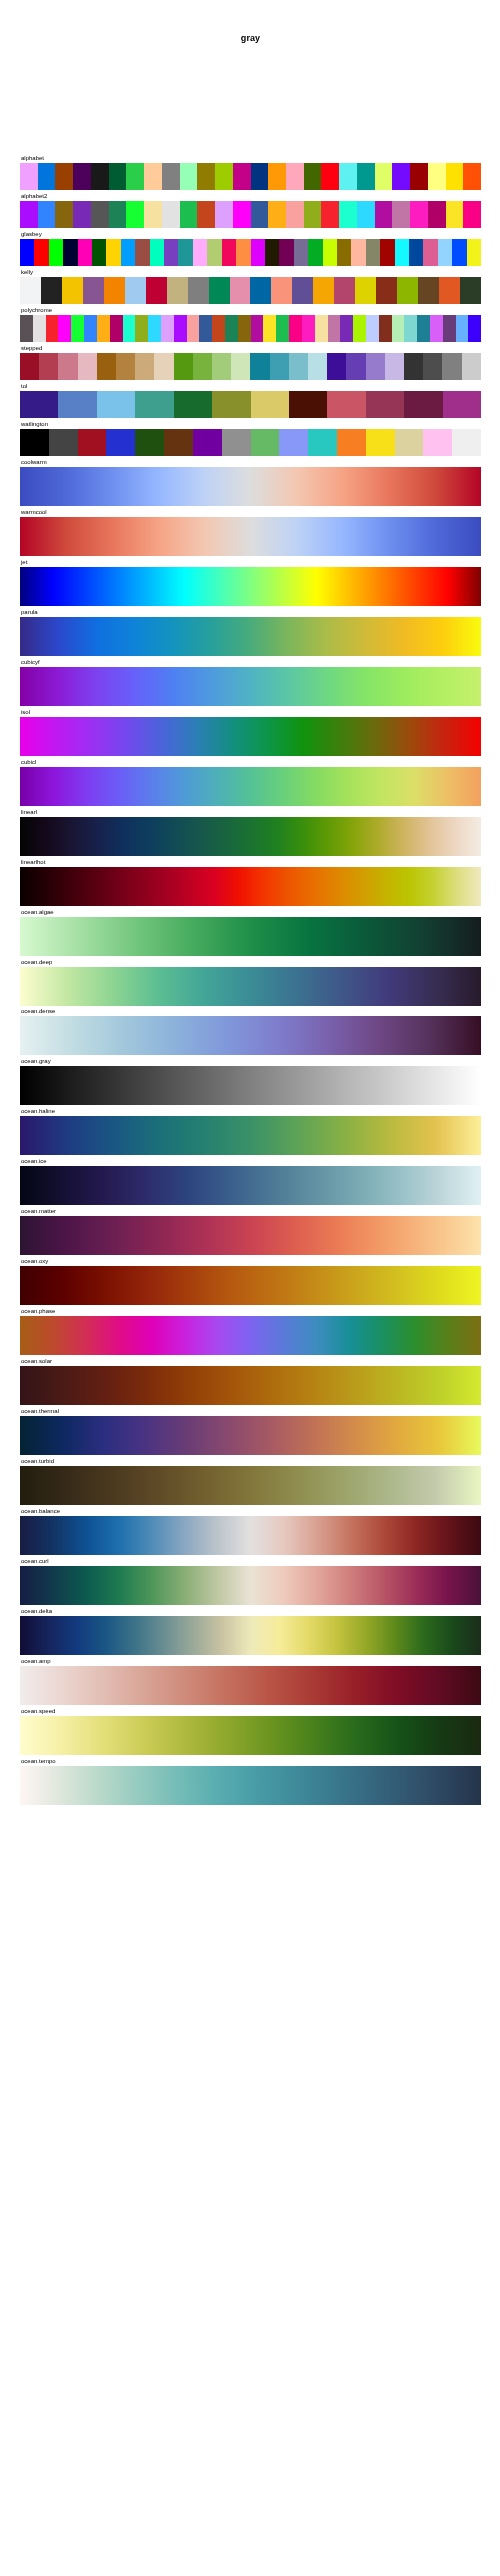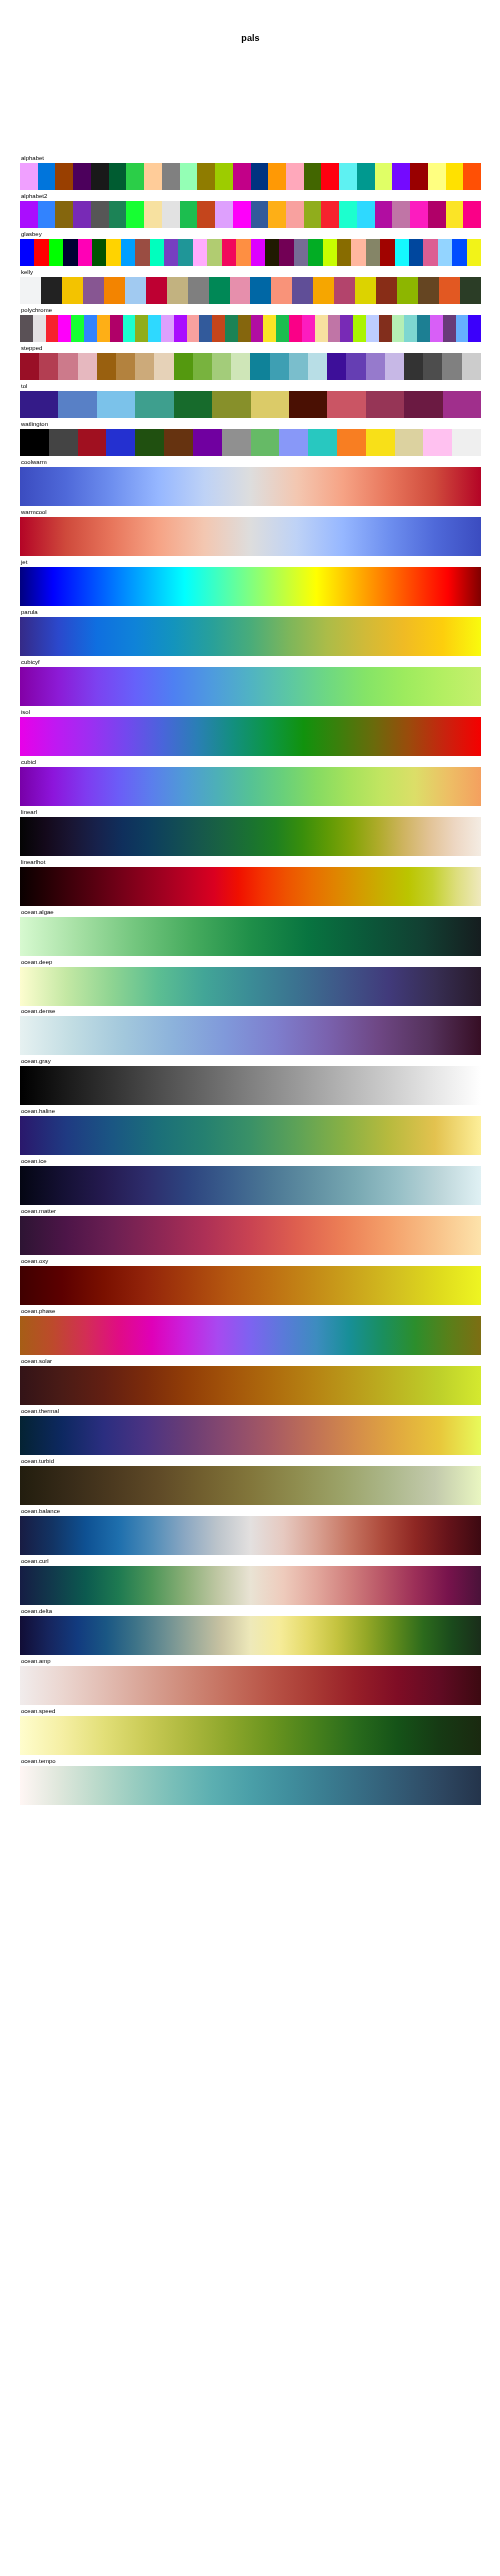--- a/index.html
+++ b/index.html
@@ -56,21 +56,21 @@
     display: block;
   }
   .swatch {
     flex: 1 1 0;
     height: 100%;
   }
 </style>
 </head>
 <body>
 
-<div id="page-title">pals</div>
+<div id="page-title">gray</div>
 
 <div id="palette-list" style="height: 1652px;">
     <div class="palette-row" style="height: 38px; position: absolute; top: 0px; left: 0px; width: 501px;">
       <div class="palette-label">alphabet</div>
       <div class="palette-bar" style="height: 27px;">
         <div class="swatch" style="background: rgb(240, 160, 255);"></div>
         <div class="swatch" style="background: rgb(0, 117, 220);"></div>
         <div class="swatch" style="background: rgb(153, 63, 0);"></div>
         <div class="swatch" style="background: rgb(76, 0, 92);"></div>
         <div class="swatch" style="background: rgb(25, 25, 25);"></div>

